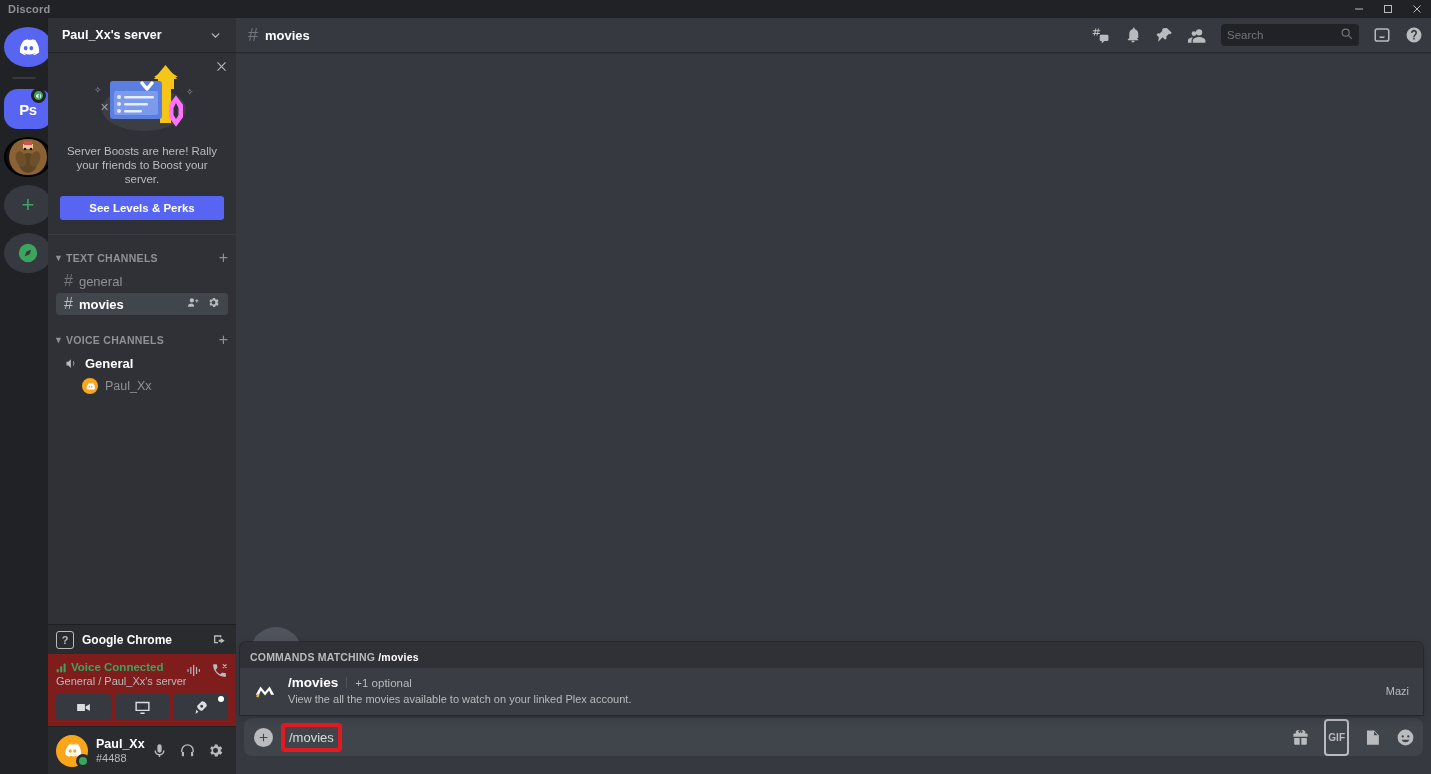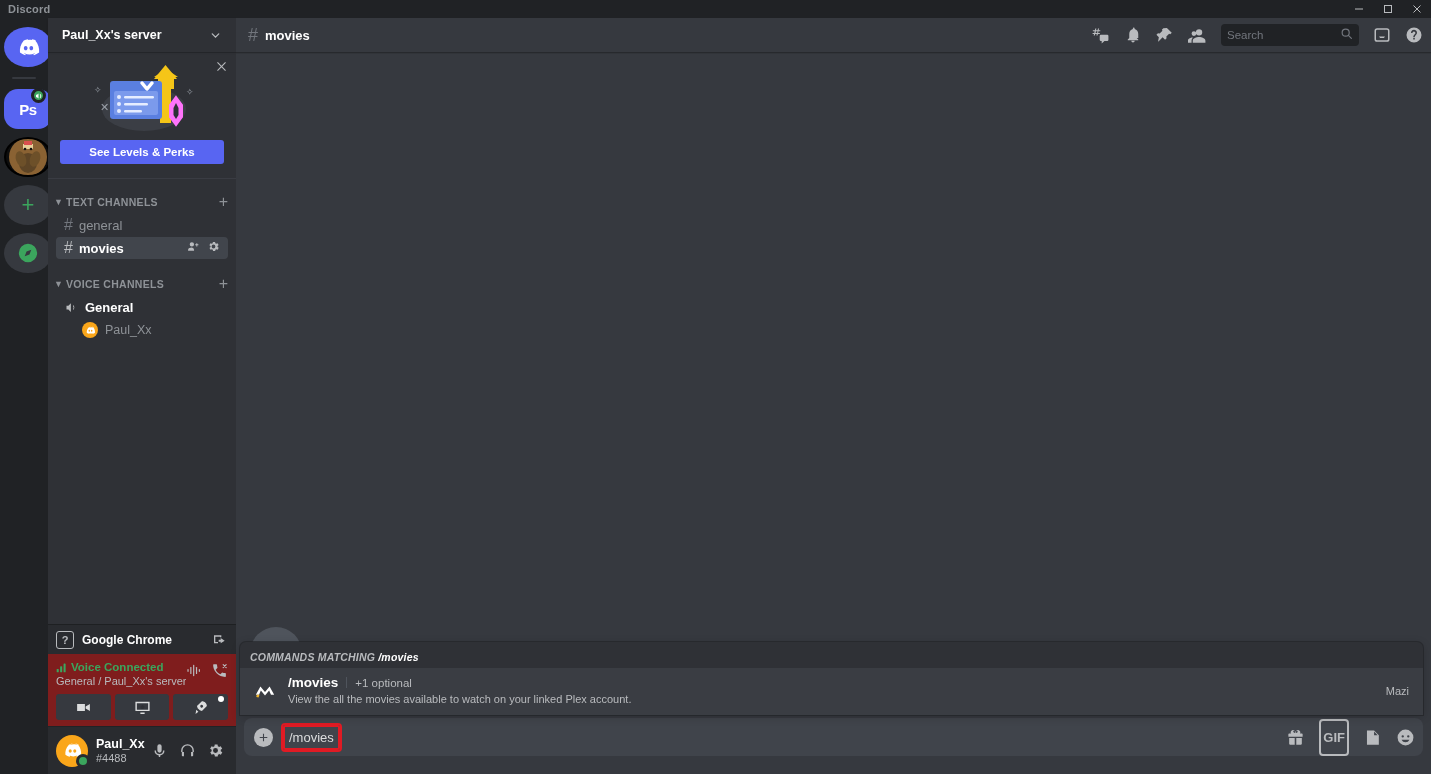--- a/index.html
+++ b/index.html
@@ -210,21 +210,21 @@
 
   
   .autocomplete {
     position: absolute; left: 240px; right: 8px; bottom: 59px;
     background: #2f3136; border-radius: 6px 6px 0 0;
     box-shadow: 0 0 0 1px rgba(32,34,37,.6), 0 2px 10px 0 rgba(0,0,0,.2);
     overflow: hidden; z-index: 20;
   }
   .ac-header {
     padding: 9px 10px 5px 10px; font-size: 10.5px; font-weight: bold;
-    letter-spacing: .2px; color: #b9bbbe; font-style: italic;
+    letter-spacing: .2px; color: #b9bbbe;
   }
   .ac-header .q { color: #fff; }
   .ac-row {
     display: flex; align-items: center; background: #3a3d43;
     padding: 7px 14px 9px 14px; cursor: pointer; min-height: 44px;
   }
   .ac-app-icon {
     width: 22px; height: 22px; margin-right: 12px; flex: 0 0 auto;
     display: flex; align-items: center; justify-content: center;
   }
@@ -250,21 +250,21 @@
   .input-text-wrap { flex: 1; display: flex; align-items: center; }
   .input-text {
     font-size: 13px; color: #dcddde; padding: 2px 4px;
     outline: 2px solid #e01b24; outline-offset: 0;
     border: 2px solid #e01b24; border-radius: 2px;
     line-height: 17px;
   }
   .input-icons { display: flex; align-items: center; gap: 14px; color: #b9bbbe; }
   .inp-icon { cursor: pointer; display: flex; }
   .gif-badge {
-    border: 2px solid #b9bbbe; border-radius: 4px; font-size: 13px;
+    border: 2px solid #b9bbbe; border-radius: 4px; font-size: 10px;
     font-weight: bold; color: #b9bbbe; padding: 12px 2px; line-height: 9px;
   }
 </style>
 </head>
 <body>
 
 <div class="app">
 
   <div class="titlebar">
     <span class="titlebar-label">Discord</span>
@@ -370,20 +370,21 @@
           <circle cx="37" cy="48" r="2" fill="#e6edff"></circle>
           <rect x="42" y="47" width="18" height="2.5" rx="1.2" fill="#e6edff"></rect>
           <path d="M60 20l5 6 5-6" fill="none" stroke="#fff" stroke-width="3.5" stroke-linecap="round" stroke-linejoin="round"></path>
           <path d="M94 34 L100 42 L100 54 L94 62 L88 54 L88 42 Z" fill="#ff73fa" stroke="#ff73fa" stroke-width="2"></path>
           <path d="M94 40 L96.5 45 L96.5 52 L94 56 L91.5 52 L91.5 45 Z" fill="#2f3136"></path>
           <text x="18" y="48" fill="#9aa0a8" font-size="11" font-family="Liberation Sans">✕</text>
           <text x="12" y="30" fill="#9aa0a8" font-size="9" font-family="Liberation Sans">✧</text>
           <text x="104" y="32" fill="#9aa0a8" font-size="9" font-family="Liberation Sans">✧</text>
         </svg>
       </div>
+      <div class="boost-text">Server Boosts are here! Rally your friends to Boost your server.</div>
       <div class="boost-btn">See Levels &amp; Perks</div>
     </div>
 
     <div class="channel-scroll">
 
       <div class="cat-row">
         <span class="cat-arrow">▼</span>
         <span class="cat-name">TEXT CHANNELS</span>
         <span class="cat-plus">+</span>
       </div>

